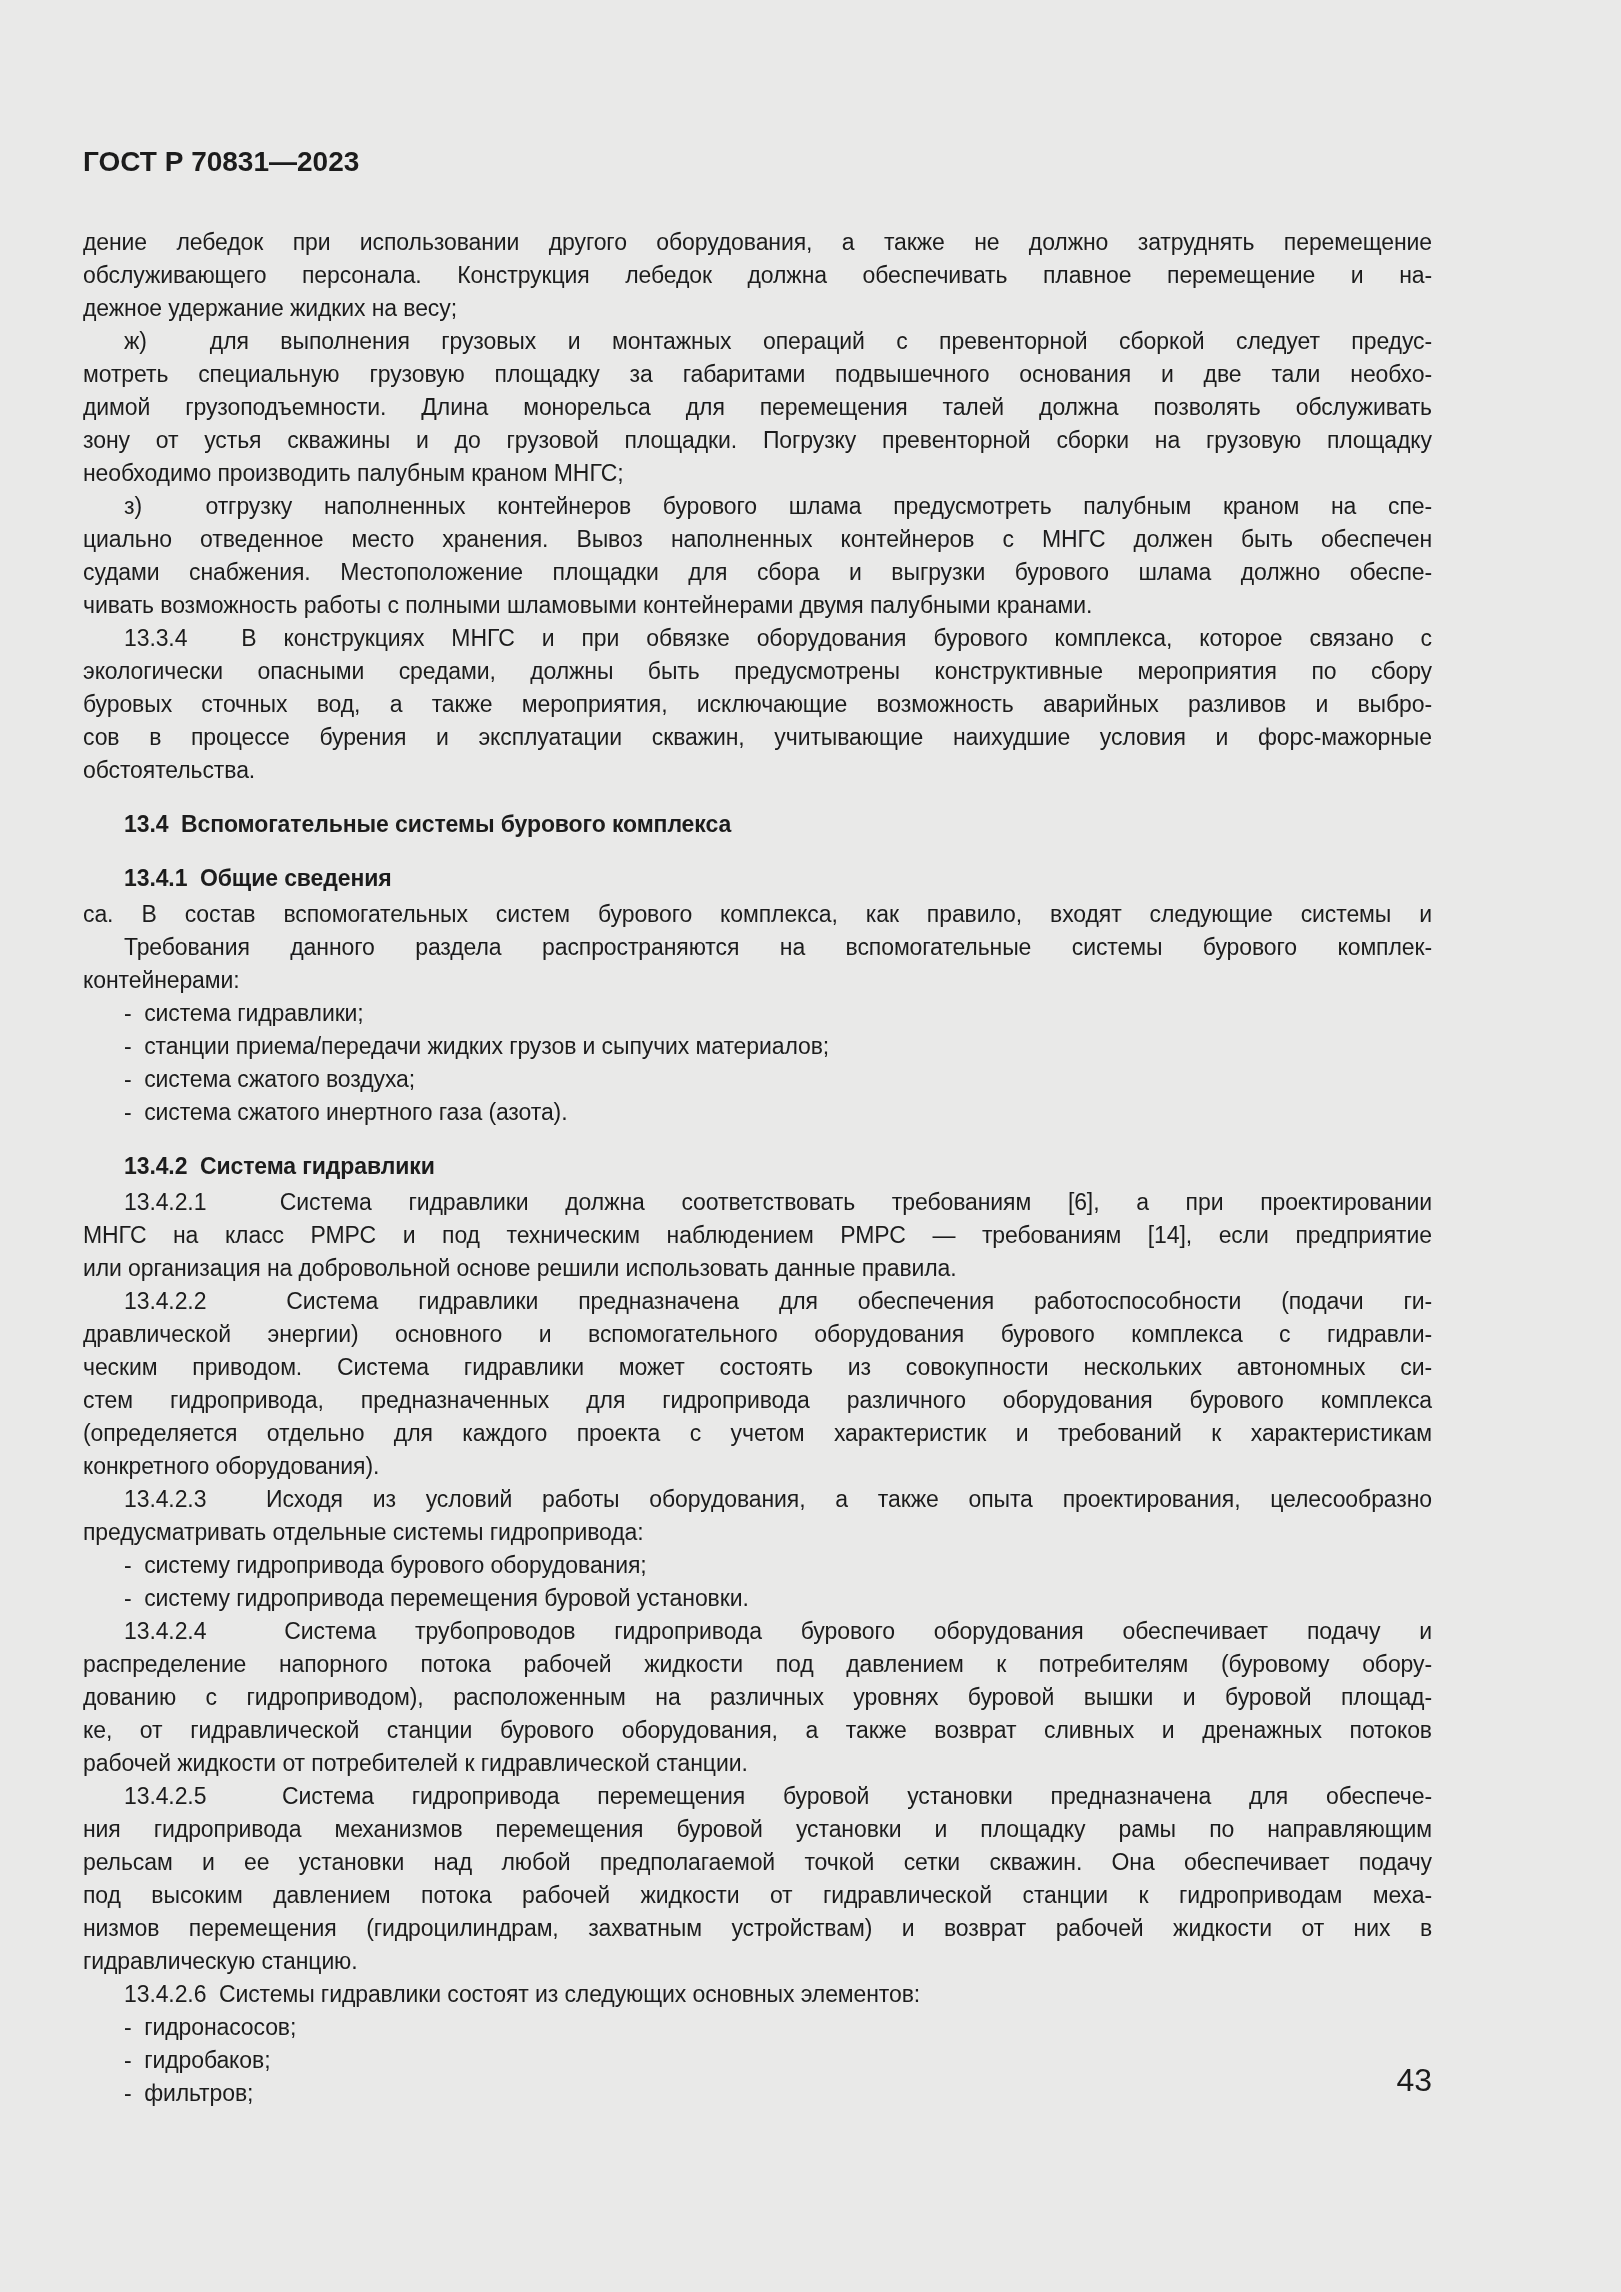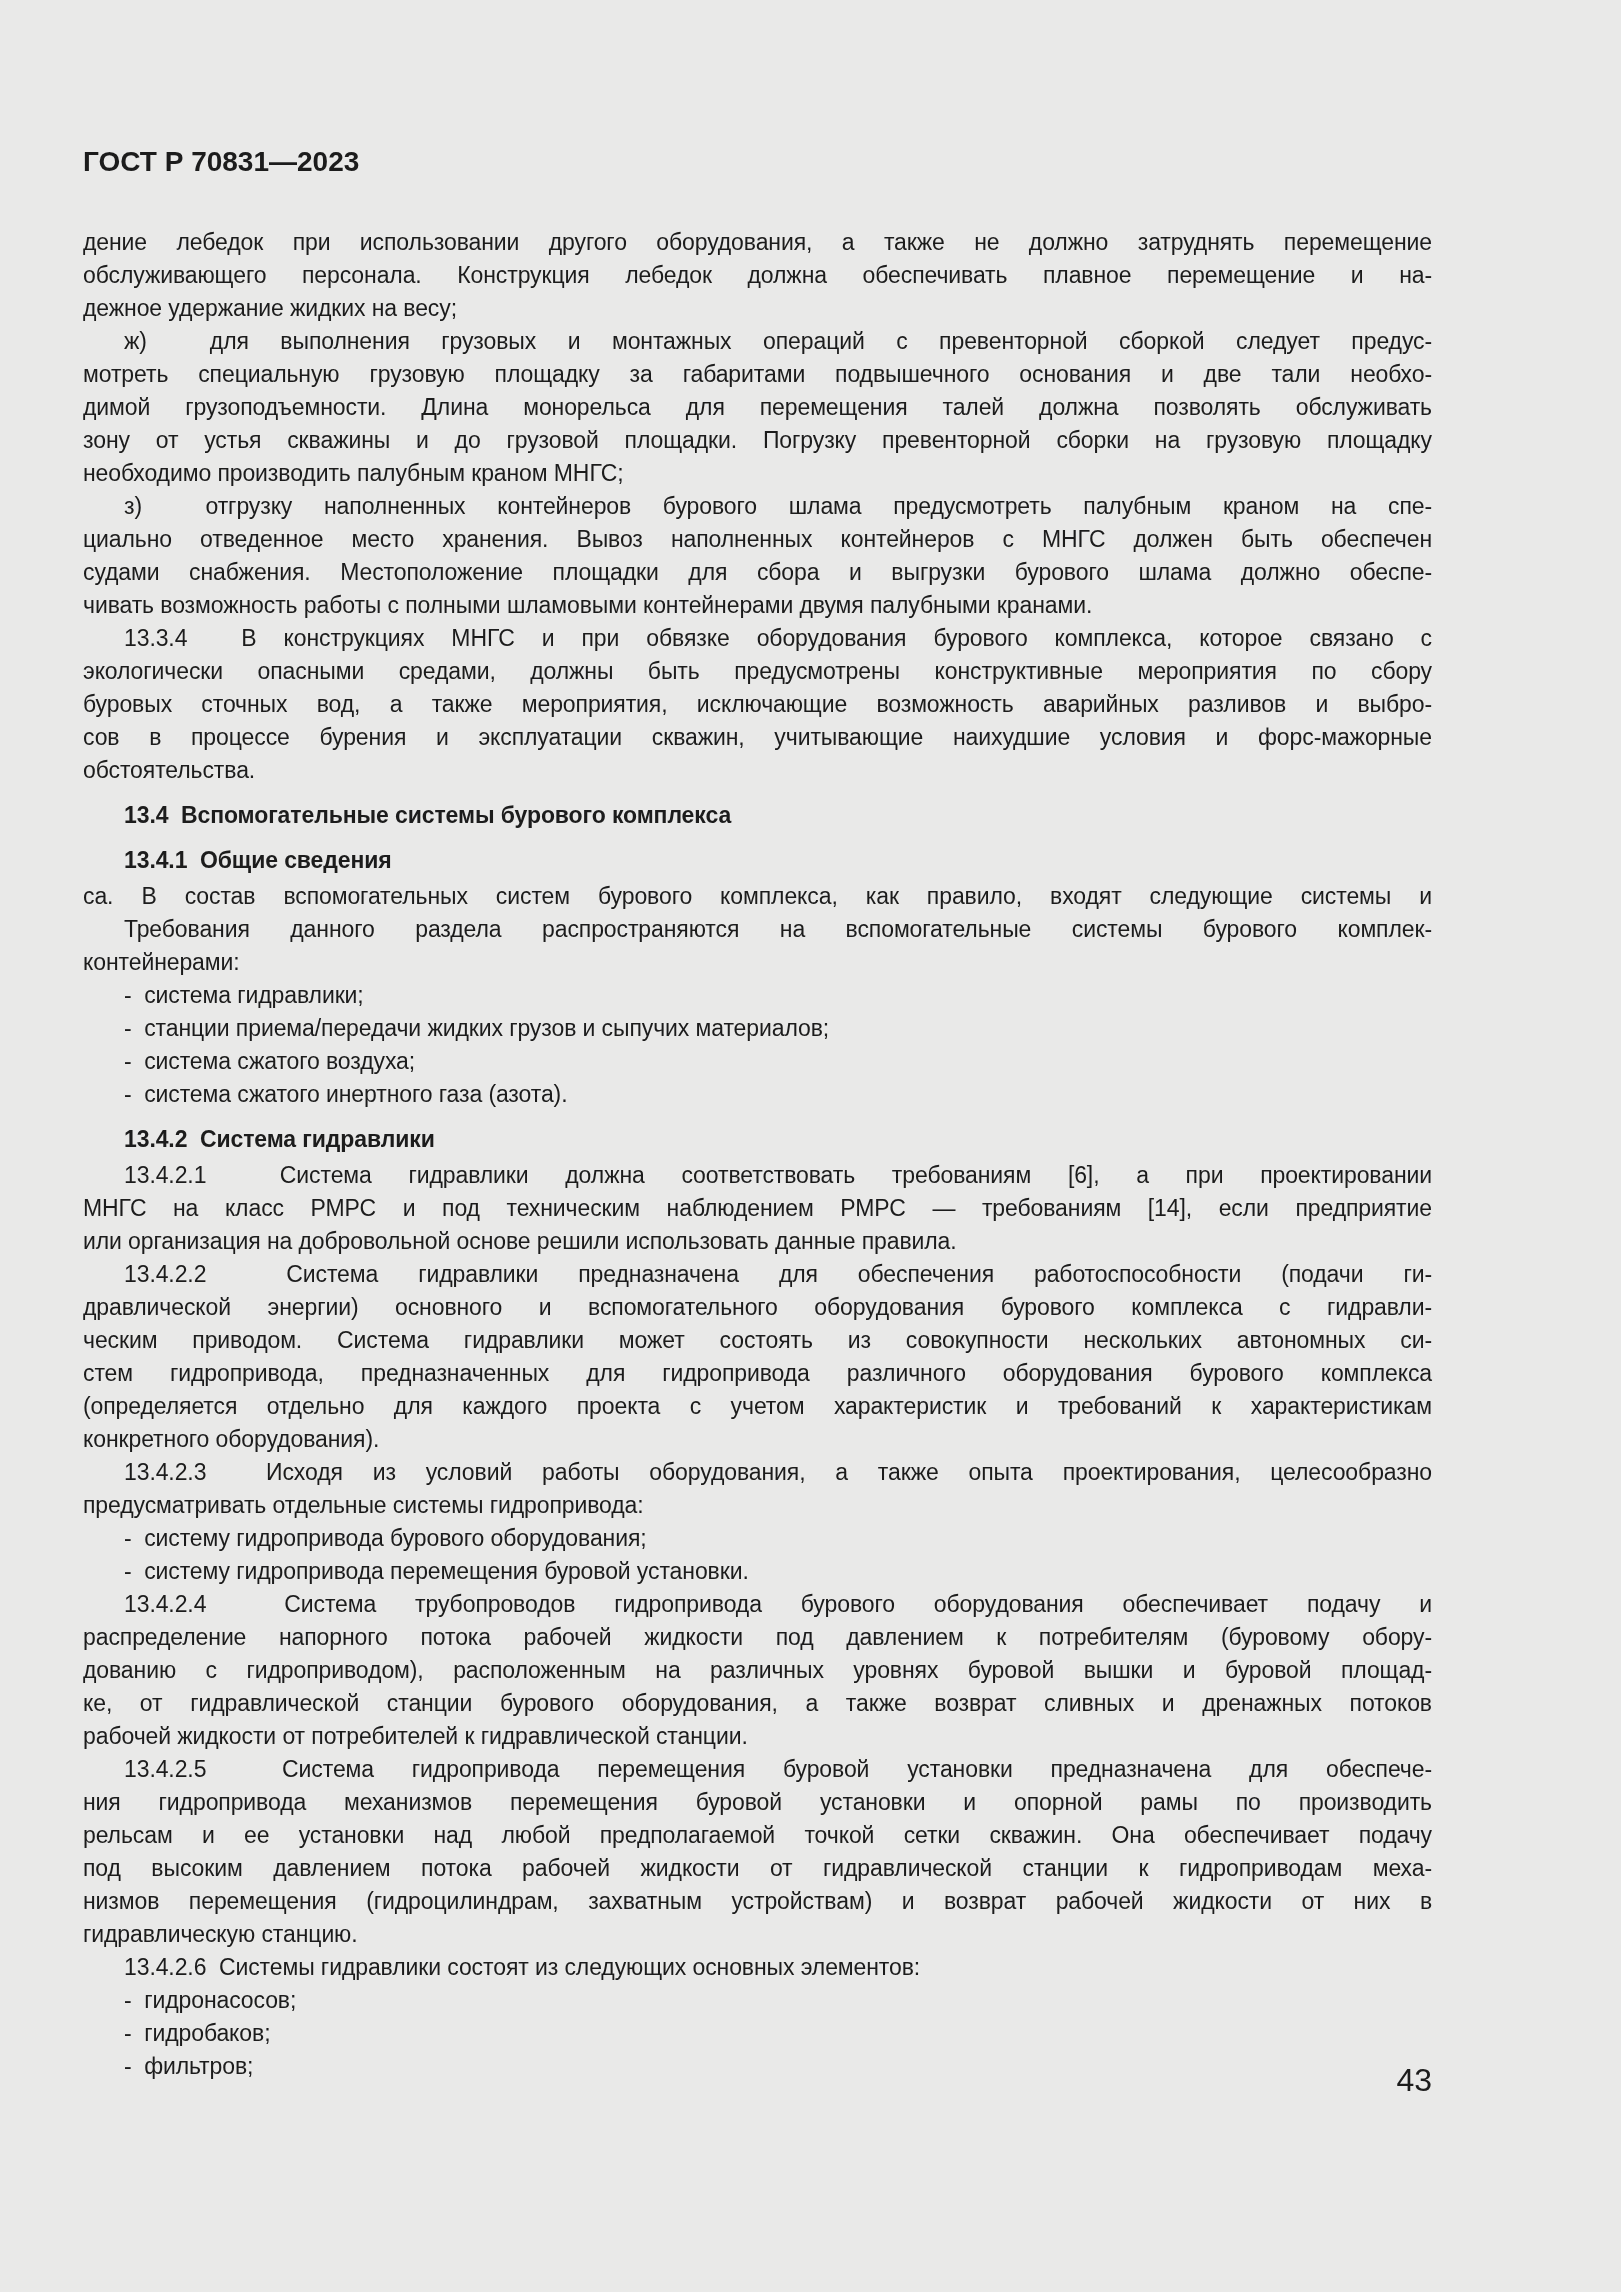--- a/index.html
+++ b/index.html
@@ -39,21 +39,21 @@
   }
   .j {
     text-align: justify;
     text-align-last: justify;
   }
   .ind {
     padding-left: 41px;
   }
   .h {
     font-weight: bold;
-    margin-top: 12px;
+    margin-top: 21px;
     margin-bottom: 2.9px;
   }
   .page-num {
     position: absolute;
     left: 83px;
     top: 2064px;
     width: 1349px;
     text-align: right;
     font-size: 32px;
     line-height: 33px;
@@ -104,21 +104,21 @@
     <div class="ln j ind">13.4.2.3&nbsp; Исходя из условий работы оборудования, а также опыта проектирования, целесообразно</div>
     <div class="ln">предусматривать отдельные системы гидропривода:</div>
     <div class="ln ind">-&nbsp; систему гидропривода бурового оборудования;</div>
     <div class="ln ind">-&nbsp; систему гидропривода перемещения буровой установки.</div>
     <div class="ln j ind">13.4.2.4&nbsp; Система трубопроводов гидропривода бурового оборудования обеспечивает подачу и</div>
     <div class="ln j">распределение напорного потока рабочей жидкости под давлением к потребителям (буровому обору-</div>
     <div class="ln j">дованию с гидроприводом), расположенным на различных уровнях буровой вышки и буровой площад-</div>
     <div class="ln j">ке, от гидравлической станции бурового оборудования, а также возврат сливных и дренажных потоков</div>
     <div class="ln">рабочей жидкости от потребителей к гидравлической станции.</div>
     <div class="ln j ind">13.4.2.5&nbsp; Система гидропривода перемещения буровой установки предназначена для обеспече-</div>
-    <div class="ln j">ния гидропривода механизмов перемещения буровой установки и опорной рамы по производить</div>
+    <div class="ln j">ния гидропривода механизмов перемещения буровой установки и площадку рамы по направляющим</div>
     <div class="ln j">рельсам и ее установки над любой предполагаемой точкой сетки скважин. Она обеспечивает подачу</div>
     <div class="ln j">под высоким давлением потока рабочей жидкости от гидравлической станции к гидроприводам меха-</div>
     <div class="ln j">низмов перемещения (гидроцилиндрам, захватным устройствам) и возврат рабочей жидкости от них в</div>
     <div class="ln">гидравлическую станцию.</div>
     <div class="ln ind">13.4.2.6&nbsp; Системы гидравлики состоят из следующих основных элементов:</div>
     <div class="ln ind">-&nbsp; гидронасосов;</div>
     <div class="ln ind">-&nbsp; гидробаков;</div>
     <div class="ln ind">-&nbsp; фильтров;</div>
   </div>
 

